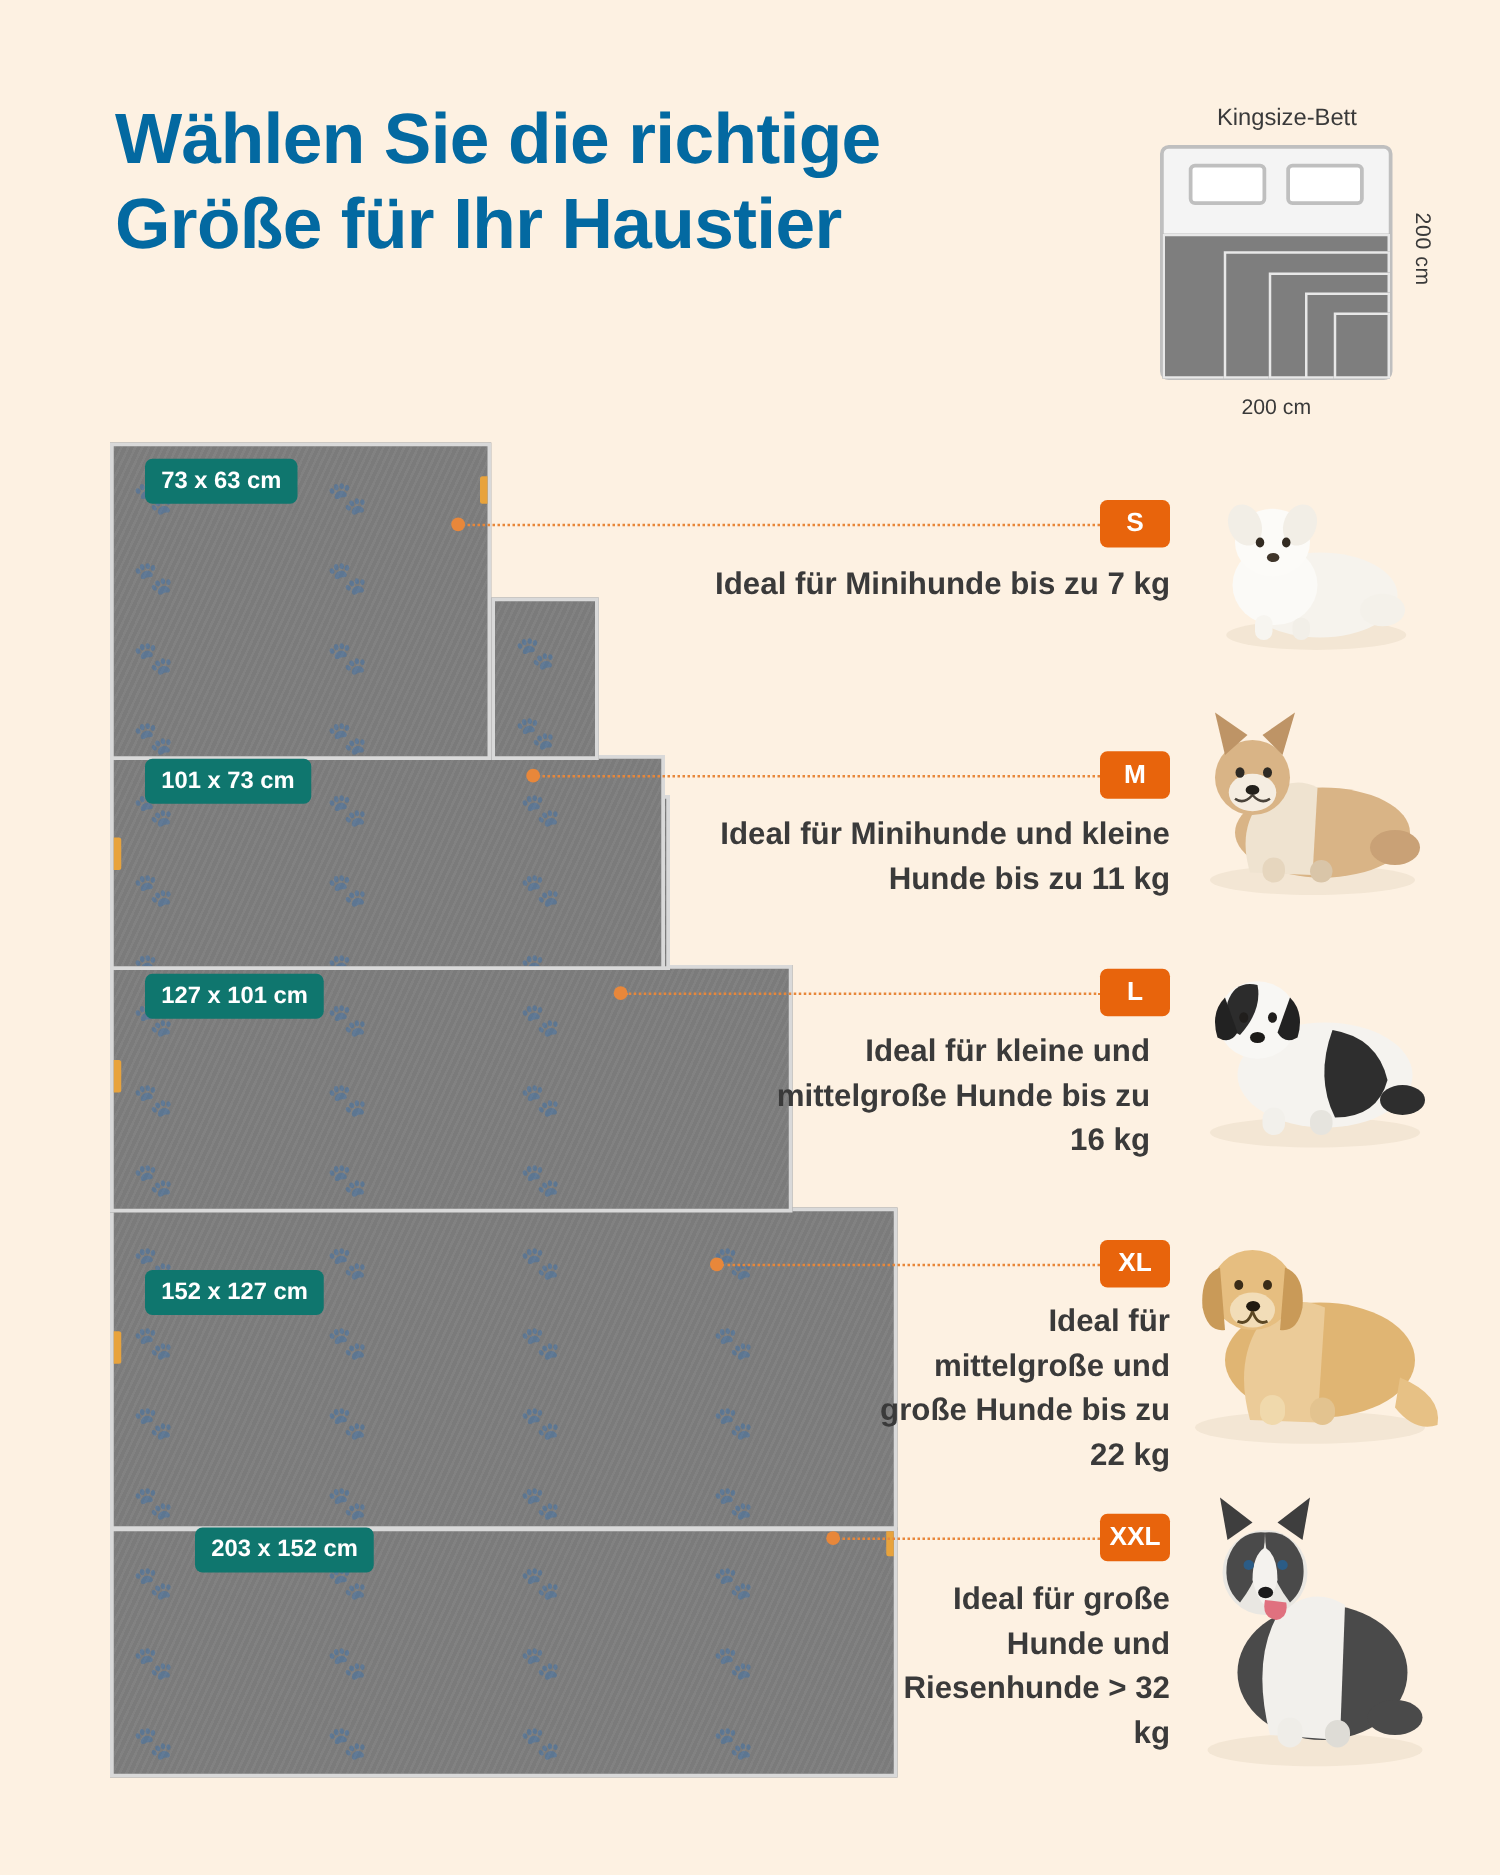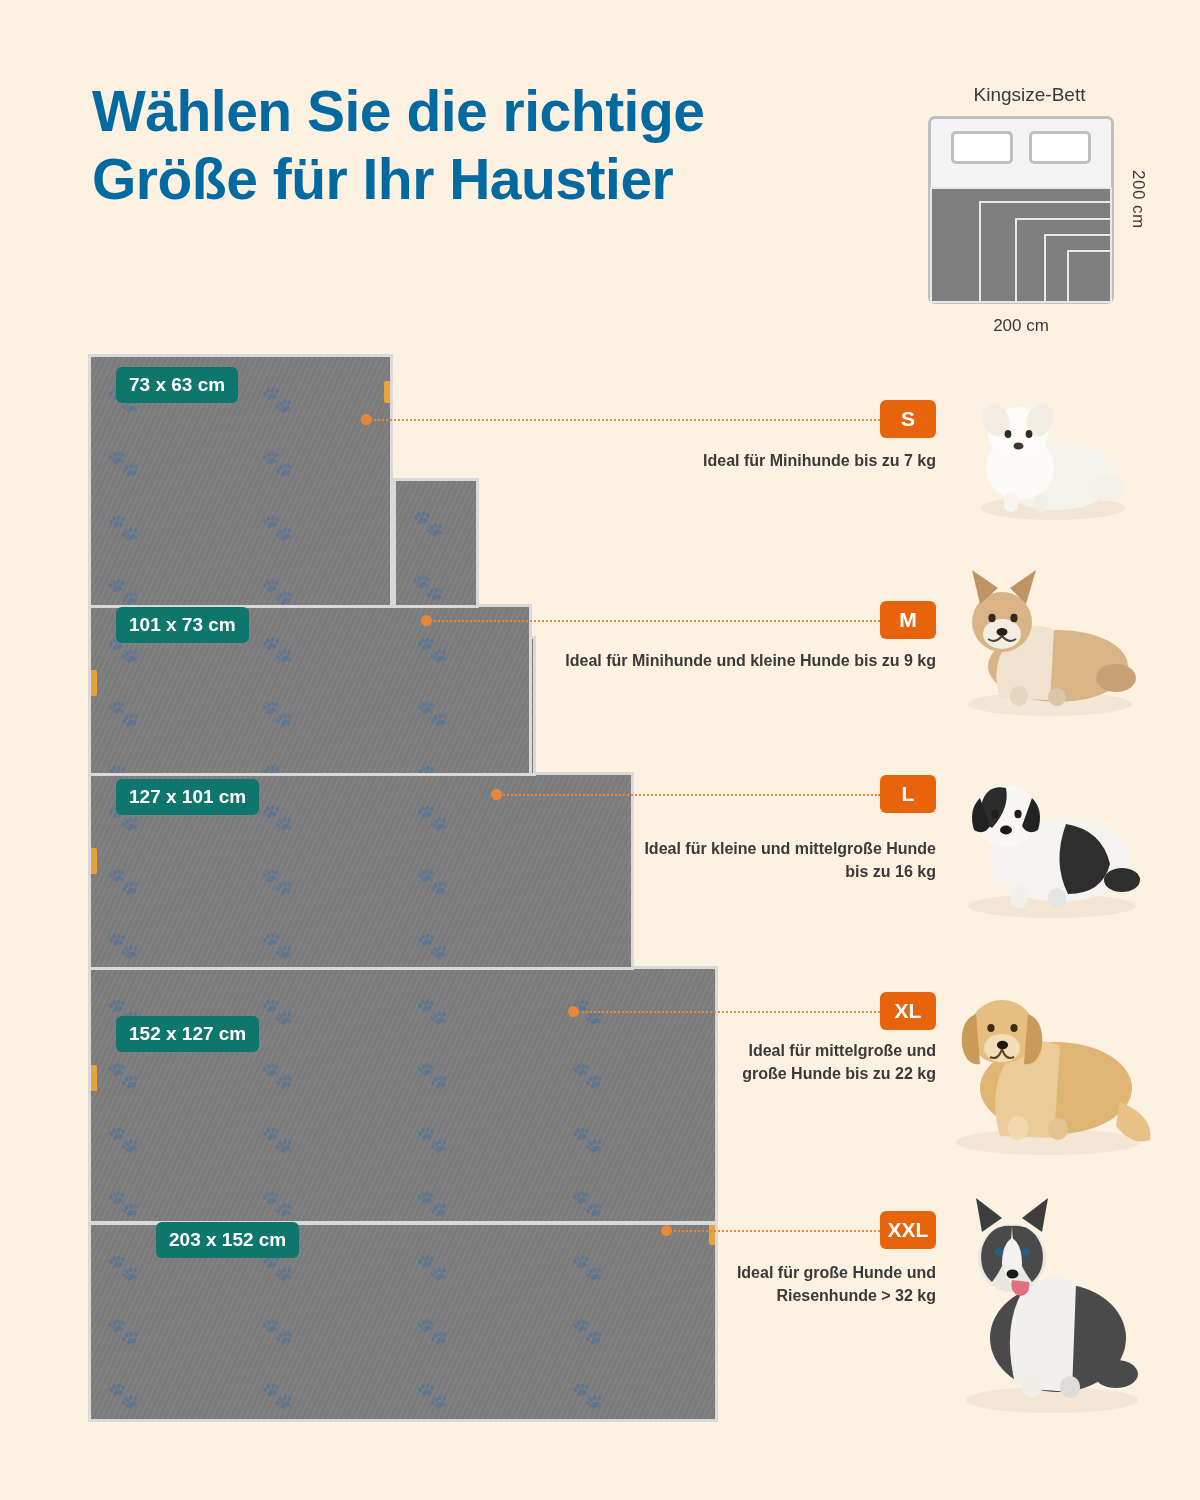--- a/index.html
+++ b/index.html
@@ -168,21 +168,21 @@
     height: 38px;
     line-height: 38px;
     text-align: center;
     z-index: 27;
   }
 
   
   .desc {
     position: absolute;
     color: #3A3A3A;
-    font-size: 16px;
+    font-size: 25px;
     font-weight: bold;
     line-height: 1.42;
     text-align: right;
     z-index: 20;
   }
 
   
   .dog {
     position: absolute;
     z-index: 22;
@@ -262,22 +262,22 @@
 <div class="dot" style="left:661px; top:1225px;"></div>
 <div class="conn" style="left:670px; top:1230px; width:210px;"></div>
 
 <div class="badge" style="left:880px; top:400px;">S</div>
 <div class="badge" style="left:880px; top:601px;">M</div>
 <div class="badge" style="left:880px; top:775px;">L</div>
 <div class="badge" style="left:880px; top:992px;">XL</div>
 <div class="badge" style="left:880px; top:1211px;">XXL</div>
 
 <div class="desc" style="left:560px; top:450px; width:376px;">Ideal für Minihunde bis zu 7 kg</div>
-<div class="desc" style="left:560px; top:650px; width:376px;">Ideal für Minihunde und kleine Hunde bis zu 9 kg</div>
-<div class="desc" style="left:620px; top:824px; width:316px;margin-top:14px;">Ideal für kleine und mittelgroße Hunde bis zu 16 kg</div>
+<div class="desc" style="left:560px; top:650px; width:376px;">Ideal für Minihunde und kleine Hunde bis zu 11 kg</div>
+<div class="desc" style="left:604px; top:824px; width:316px;">Ideal für kleine und mittelgroße Hunde bis zu 16 kg</div>
 <div class="desc" style="left:700px; top:1040px; width:236px;">Ideal für mittelgroße und große Hunde bis zu 22 kg</div>
 <div class="desc" style="left:700px; top:1262px; width:236px;">Ideal für große Hunde und Riesenhunde &gt; 32 kg</div>
 
 <div class="dog" style="left:948px; top:368px;">
   <svg width="200" height="160" viewBox="0 0 200 160">
     <ellipse cx="105" cy="140" rx="72" ry="12" fill="#F3E6D4"></ellipse>
     <ellipse cx="108" cy="108" rx="62" ry="34" fill="#F6F3ED"></ellipse>
     <ellipse cx="72" cy="100" rx="34" ry="32" fill="#FBFAF7"></ellipse>
     <ellipse cx="70" cy="66" rx="30" ry="27" fill="#FCFBF8"></ellipse>
     <ellipse cx="48" cy="52" rx="13" ry="17" fill="#F2EEE6" transform="rotate(-22 48 52)"></ellipse>

